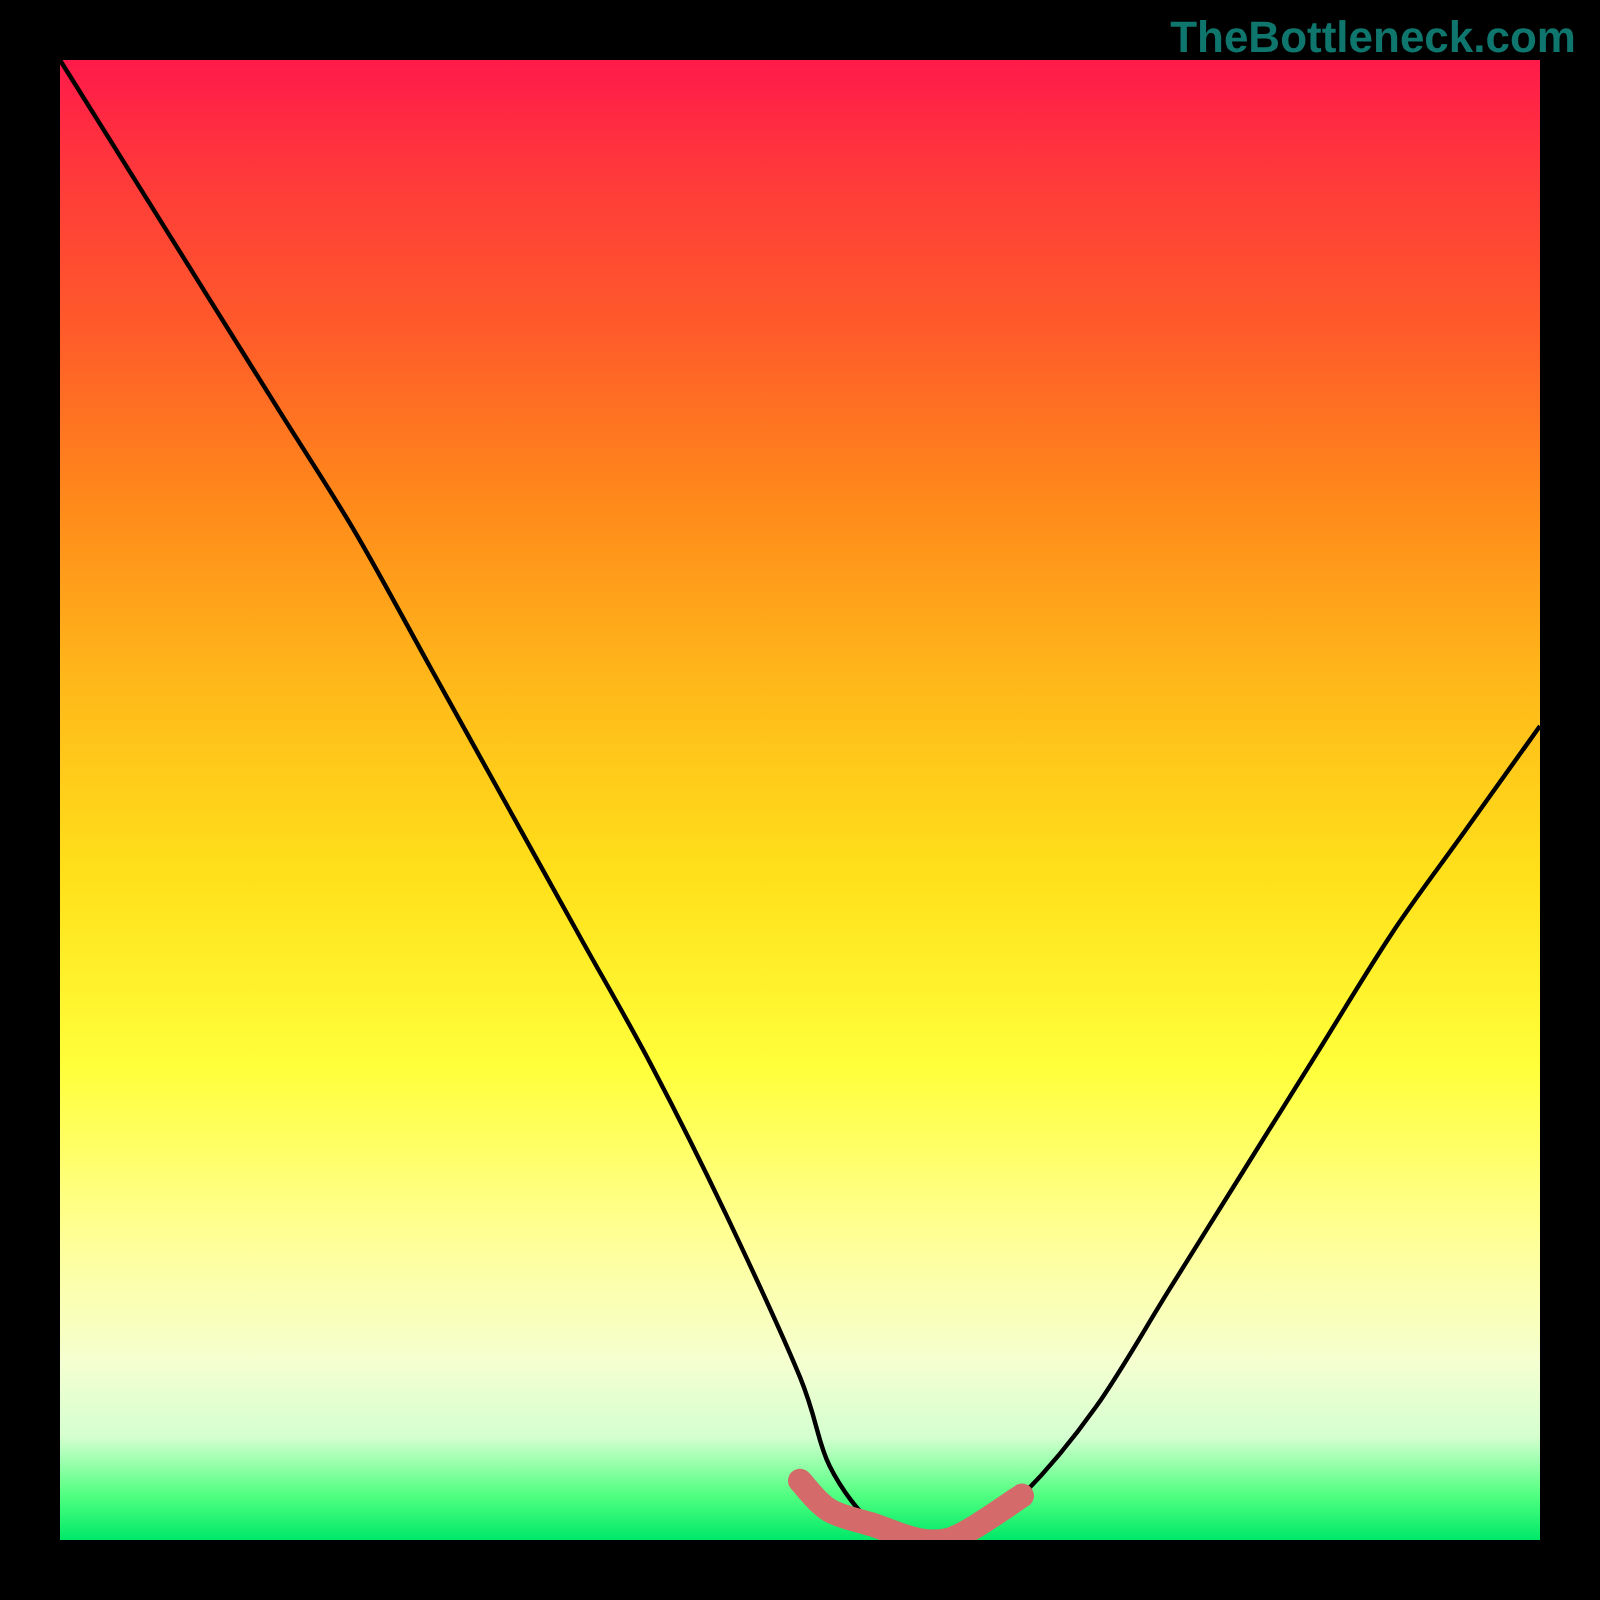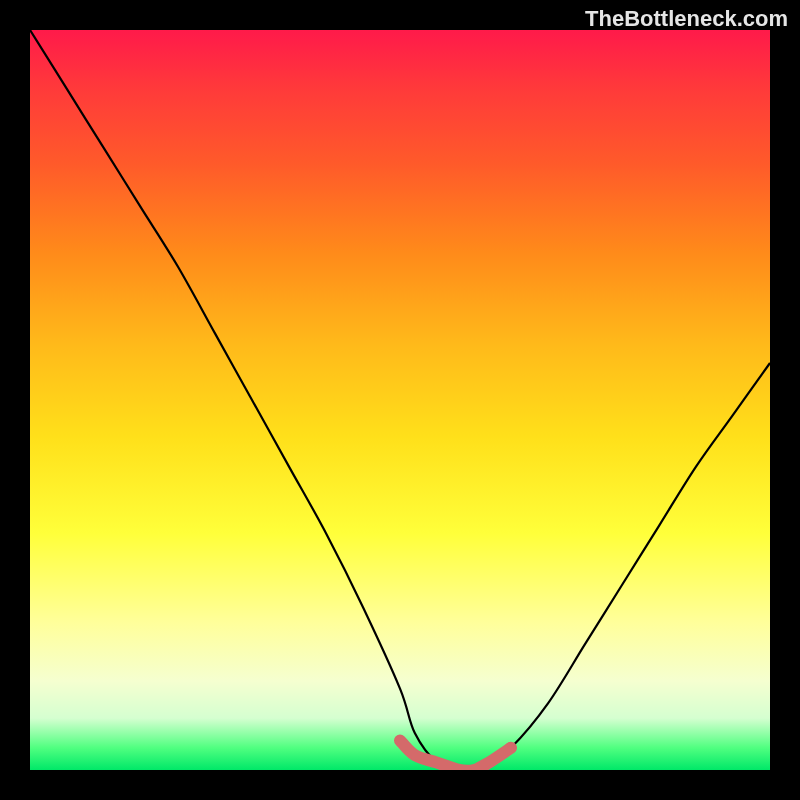--- a/index.html
+++ b/index.html
@@ -8,21 +8,21 @@
     width: 800px;
     height: 800px;
     background: #000;
     position: relative;
     font-family: Arial, Helvetica, sans-serif;
   }
   .watermark {
     position: absolute;
     top: 6px;
     right: 12px;
-    color: #e5e5e5;
+    color: #0f766e;
     font-size: 22px;
     font-weight: bold;
     z-index: 10;
   }
   .plot-area {
     position: absolute;
     left: 30px;
     top: 30px;
     width: 740px;
     height: 740px;

